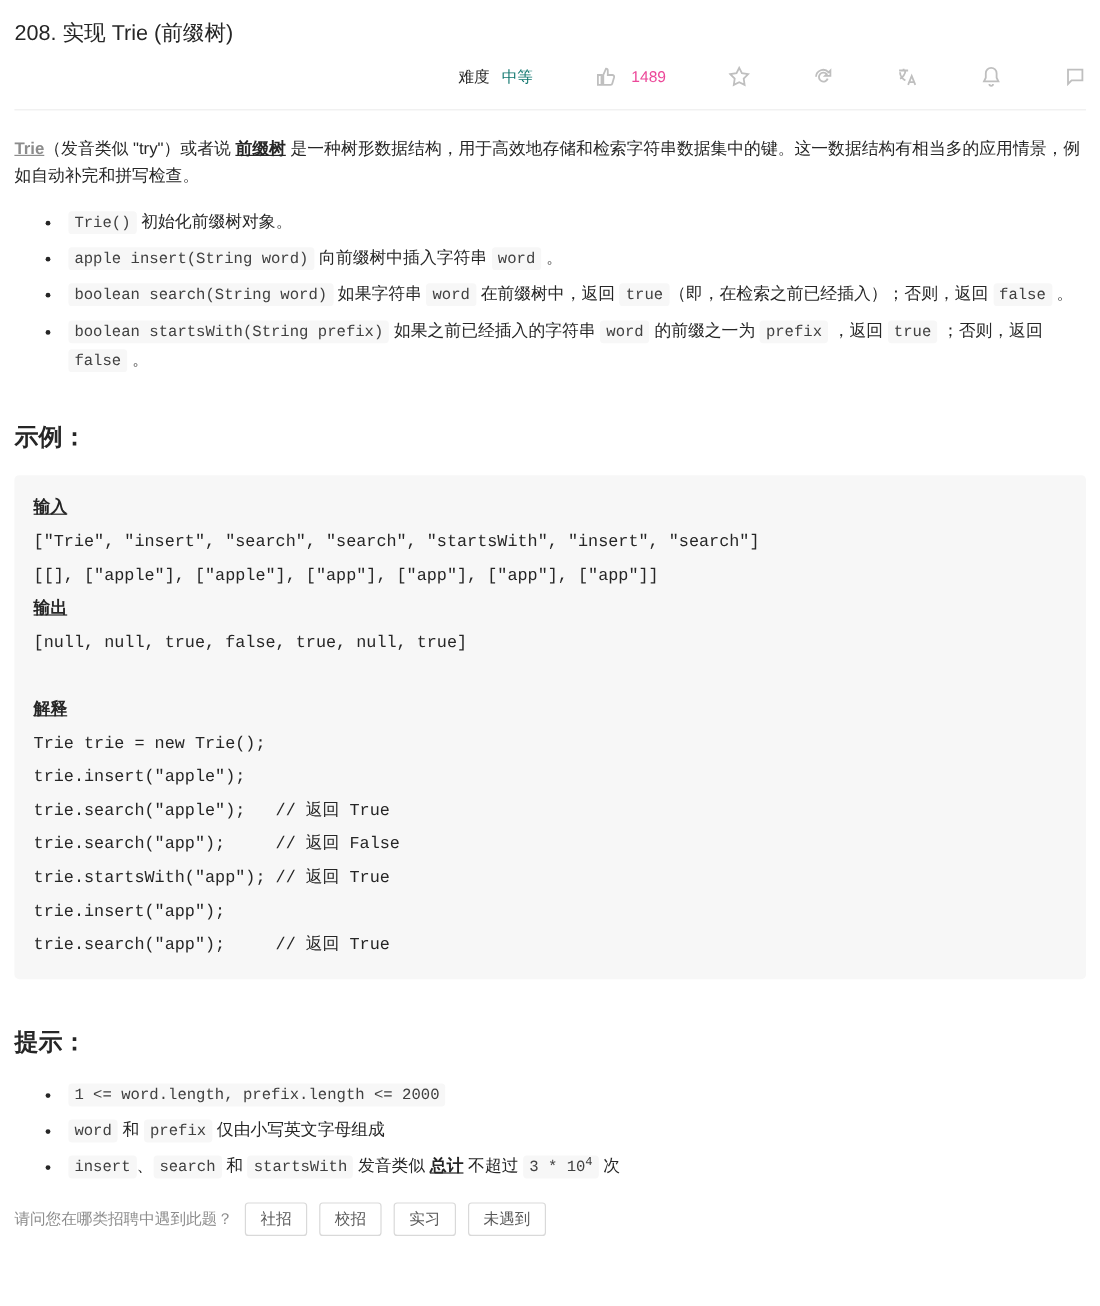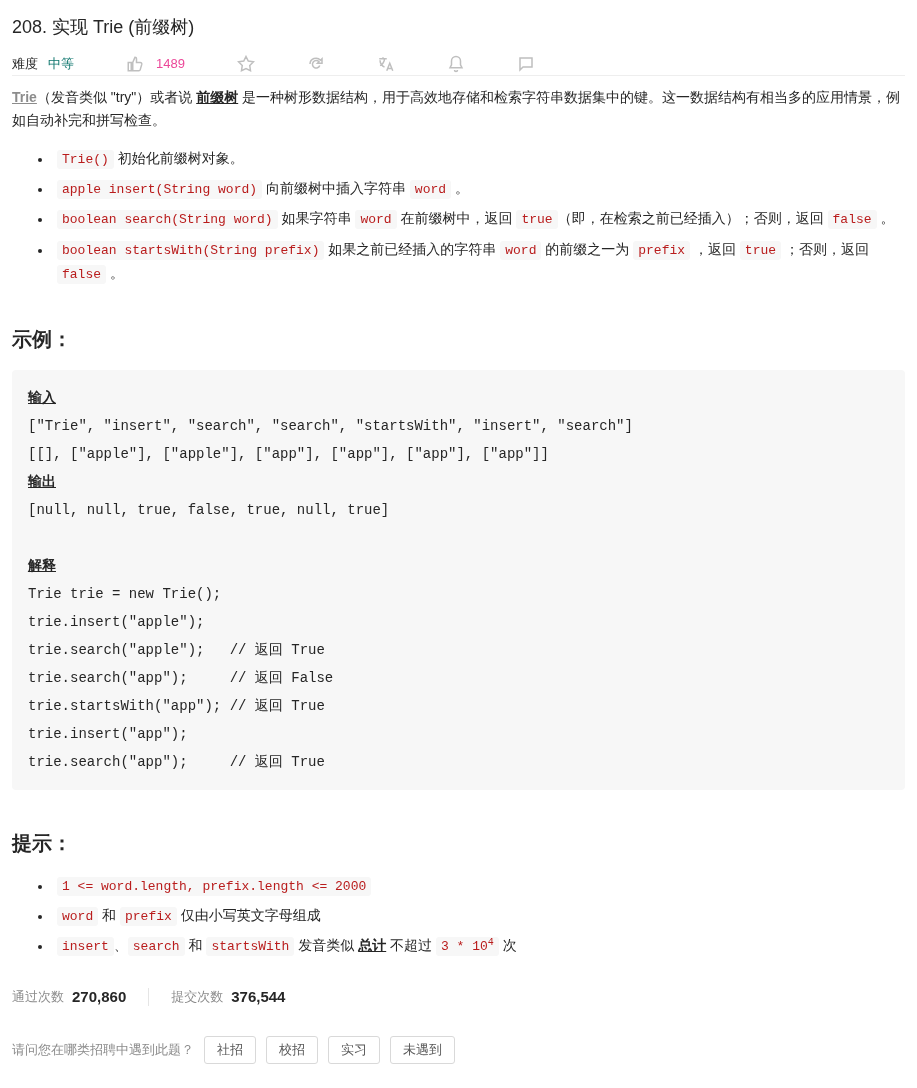--- a/index.html
+++ b/index.html
@@ -1,31 +1,31 @@
 <!DOCTYPE html>
 <html><head>
 <meta charset="utf-8">
 <style>
 * { box-sizing: border-box; margin: 0; padding: 0; }
 body { font-family: -apple-system, BlinkMacSystemFont, "Segoe UI", "PingFang SC", "Microsoft YaHei", sans-serif; color: #262626; padding: 12px; font-size: 14px; line-height: 1.7; background: #fff; }
 .title { font-size: 18px; font-weight: 500; margin-bottom: 10px; }
-.meta-bar { display: flex; align-items: center; gap: 52px; padding-bottom: 0; border-bottom: 1px solid #eee; margin-bottom: 10px; }
+.meta-bar { display: flex; align-items: center; gap: 52px; padding-bottom: 16px; border-bottom: 1px solid #eee; margin-bottom: 20px; justify-content: flex-end; }
 .difficulty-group { display: flex; align-items: center; gap: 10px; }
 .difficulty-label { color: #262626; font-size: 13px; }
 .difficulty-value { color: #0f766e; font-size: 13px; }
 .likes { display: flex; align-items: center; gap: 12px; color: #ec4899; font-size: 13px; }
 .icon-btn { color: #bfbfbf; cursor: pointer; display: inline-flex; }
 .icon-btn svg { width: 18px; height: 18px; }
 .content p { margin-bottom: 14px; color: #262626; }
 .trie-word { color: #8c8c8c; font-weight: 600; text-decoration: underline; }
 strong { font-weight: 600; text-decoration: underline; }
 ul { list-style: disc; padding-left: 40px; margin-bottom: 18px; }
 li { margin-bottom: 6px; padding-left: 5px; }
 li::marker { font-size: 12px; }
-code { font-family: "SFMono-Regular", Consolas, "Liberation Mono", Menlo, monospace; background: #f7f7f7; padding: 2px 5px; border-radius: 3px; font-size: 13px; color: #b91c1c; }
+code { font-family: "SFMono-Regular", Consolas, "Liberation Mono", Menlo, monospace; background: #f7f7f7; padding: 2px 5px; border-radius: 3px; font-size: 13px; color: #404040; }
 .section-head { font-weight: 600; margin-top: 36px; margin-bottom: 14px; font-size: 20px; }
 .code-block { background: #f7f7f7; padding: 14px 16px; border-radius: 4px; font-family: "SFMono-Regular", Consolas, "Liberation Mono", Menlo, monospace; white-space: pre; font-size: 14px; line-height: 2; margin-bottom: 20px; overflow-x: auto; }
 .code-block strong { font-weight: 700; }
 sup { font-size: 10px; }
 .stats-bar { display: flex; align-items: center; gap: 22px; margin-top: 26px; margin-bottom: 26px; }
 .stat-item { display: flex; align-items: center; gap: 8px; }
 .stat-label { color: #8c8c8c; font-size: 13px; }
 .stat-value { font-weight: 600; font-size: 15px; }
 .divider-v { width: 1px; height: 18px; background: #e5e5e5; }
 .question-row { display: flex; align-items: center; gap: 10px; color: #8c8c8c; font-size: 13px; }
@@ -104,31 +104,20 @@
 <span>trie.search("app");     // 返回 True</span></div>
 
   <div class="section-head">提示：</div>
 
   <ul>
     <li><code>1 &lt;= word.length, prefix.length &lt;= 2000</code></li>
     <li><code>word</code><span> 和 </span><code>prefix</code><span> 仅由小写英文字母组成</span></li>
     <li><code>insert</code><span>、</span><code>search</code><span> 和 </span><code>startsWith</code><span> 发音类似 </span><strong>总计</strong><span> 不超过 </span><code><span>3 * 10</span><sup>4</sup></code><span> 次</span></li>
   </ul>
 
-  <div class="stats-bar">
-    <div class="stat-item">
-      <span class="stat-label">通过次数</span>
-      <span class="stat-value">270,860</span>
-    </div>
-    <div class="divider-v"></div>
-    <div class="stat-item">
-      <span class="stat-label">提交次数</span>
-      <span class="stat-value">376,544</span>
-    </div>
-  </div>
 
   <div class="question-row">
     <span>请问您在哪类招聘中遇到此题？</span>
     <button class="pill">社招</button>
     <button class="pill">校招</button>
     <button class="pill">实习</button>
     <button class="pill">未遇到</button>
   </div>
 </div>
 

